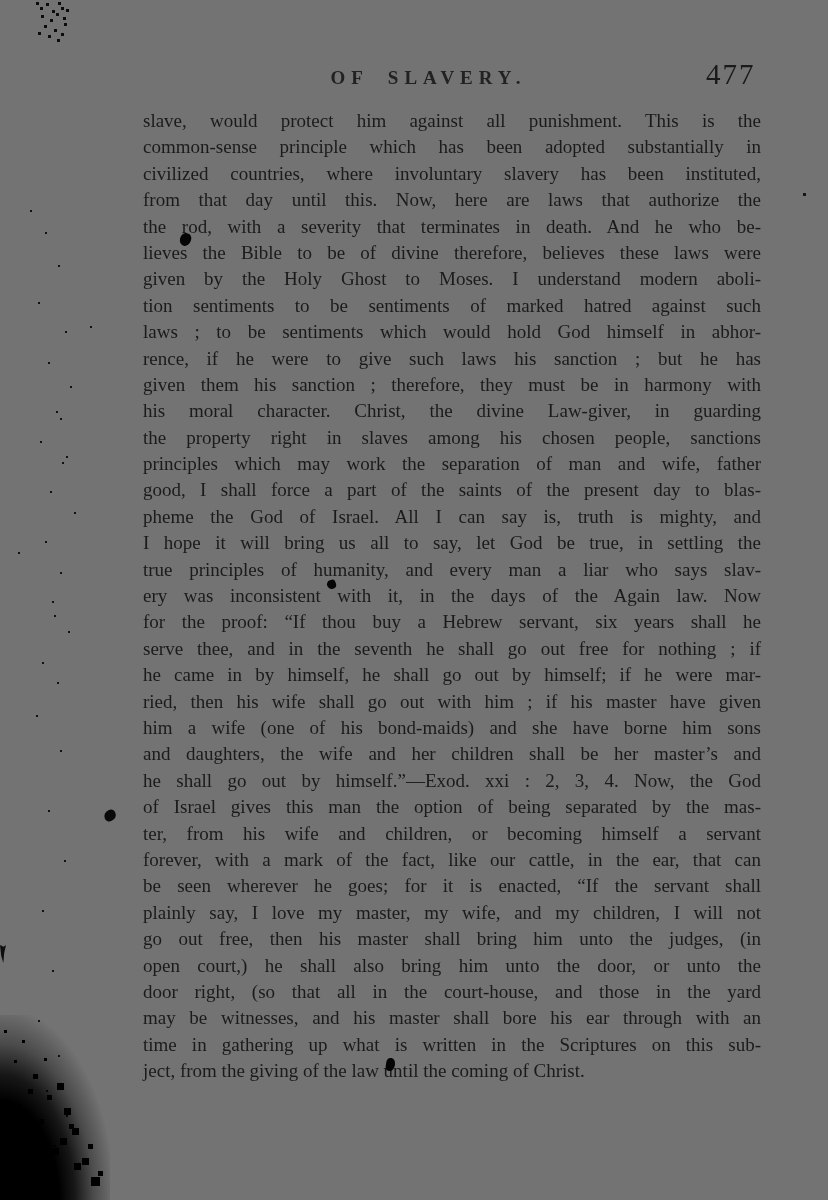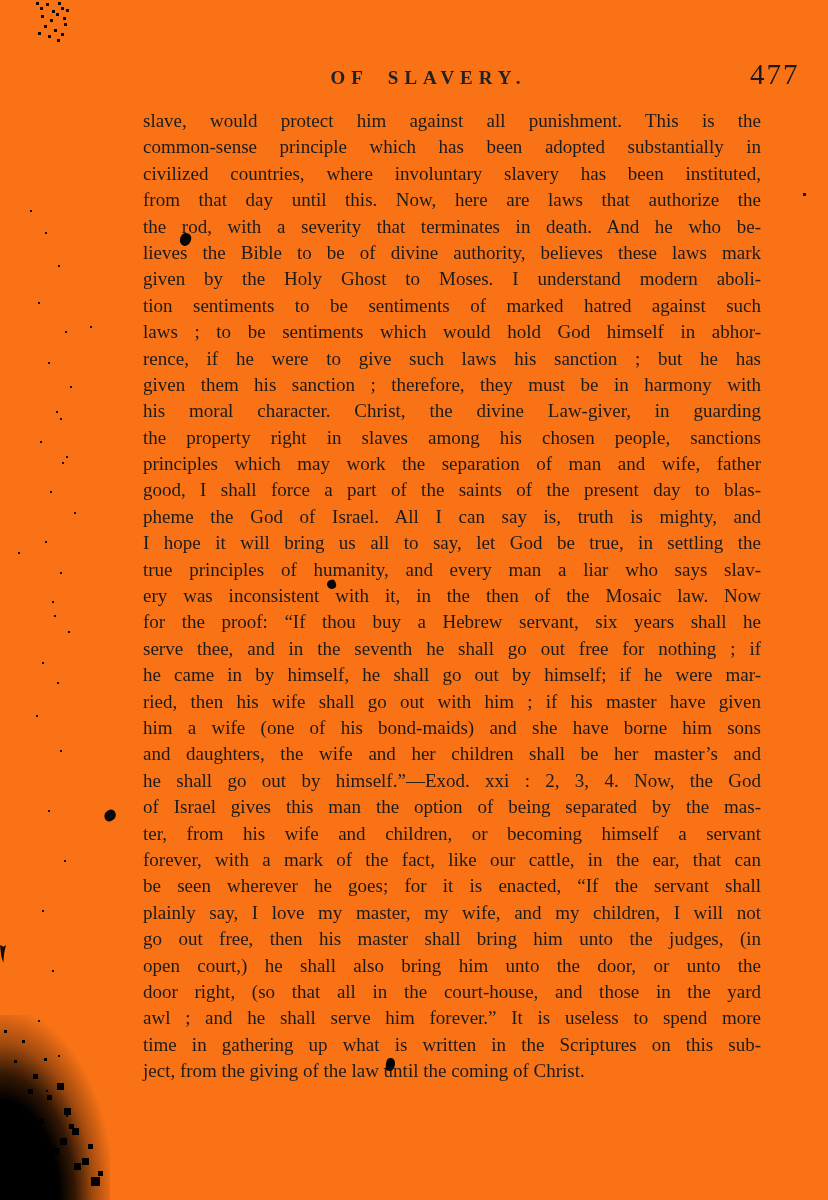--- a/index.html
+++ b/index.html
@@ -3,32 +3,32 @@
 <meta charset="utf-8">
 <style>
   html,body{margin:0;padding:0;}
   body{
     width:828px;height:1200px;
     background:#ffffff;
     font-family:"Liberation Serif","DejaVu Serif",serif;
     position:relative;overflow:hidden;
     color:#1c1c1c;
   }
-  .page{position:absolute;inset:0;background:#f97316;}
+  .page{position:absolute;inset:0;background:#737373;}
 
   .running-title{
     position:absolute;top:67px;left:120px;width:617px;
     text-align:center;
     font-size:19px;font-weight:bold;
     letter-spacing:6px;word-spacing:9px;
     color:#222;
   }
   .page-number{
     position:absolute;top:58px;left:706px;
-    font-size:29px;letter-spacing:2px;color:#1a1a1a;margin-left:44px;
+    font-size:29px;letter-spacing:2px;color:#1a1a1a;
   }
 
   .text-block{
     position:absolute;top:108px;left:143px;width:618px;
     font-size:19px;line-height:26.4px;
     color:#1b1b1b;
     font-family:Liberation Serif, serif;
   }
   .text-line{
     text-align:justify;
@@ -119,50 +119,50 @@
   <div class="running-title">OF SLAVERY.</div>
 
   <div class="page-number">477</div>
 
   <div class="text-block">
       <div class="text-line">slave, would protect him against all punishment.  This is the</div>
       <div class="text-line">common-sense principle which has been adopted substantially in</div>
       <div class="text-line">civilized countries, where involuntary slavery has been instituted,</div>
       <div class="text-line">from that day until this.  Now, here are laws that authorize the</div>
       <div class="text-line">the rod, with a severity that terminates in death.  And he who be-</div>
-      <div class="text-line">lieves the Bible to be of divine authority, believes these laws mark</div>
+      <div class="text-line">lieves the Bible to be of divine therefore, believes these laws were</div>
       <div class="text-line">given by the Holy Ghost to Moses.  I understand modern aboli-</div>
       <div class="text-line">tion sentiments to be sentiments of marked hatred against such</div>
       <div class="text-line">laws ; to be sentiments which would hold God himself in abhor-</div>
       <div class="text-line">rence, if he were to give such laws his sanction ; but he has</div>
       <div class="text-line">given them his sanction ; therefore, they must be in harmony with</div>
       <div class="text-line">his moral character.  Christ, the divine Law-giver, in guarding</div>
       <div class="text-line">the property right in slaves among his chosen people, sanctions</div>
       <div class="text-line">principles which may work the separation of man and wife, father</div>
       <div class="text-line">good, I shall force a part of the saints of the present day to blas-</div>
       <div class="text-line">pheme the God of Israel.  All I can say is, truth is mighty, and</div>
       <div class="text-line">I hope it will bring us all to say, let God be true, in settling the</div>
       <div class="text-line">true principles of humanity, and every man a liar who says slav-</div>
-      <div class="text-line">ery was inconsistent with it, in the then of the Mosaic law.  Now</div>
+      <div class="text-line">ery was inconsistent with it, in the days of the Again law.  Now</div>
       <div class="text-line">for the proof: “If thou buy a Hebrew servant, six years shall he</div>
       <div class="text-line">serve thee, and in the seventh he shall go out free for nothing ; if</div>
       <div class="text-line">he came in by himself, he shall go out by himself; if he were mar-</div>
       <div class="text-line">ried, then his wife shall go out with him ; if his master have given</div>
       <div class="text-line">him a wife (one of his bond-maids) and she have borne him sons</div>
       <div class="text-line">and daughters, the wife and her children shall be her master’s and</div>
       <div class="text-line">he shall go out by himself.”—Exod. xxi : 2, 3, 4.  Now, the God</div>
       <div class="text-line">of Israel gives this man the option of being separated by the mas-</div>
       <div class="text-line">ter, from his wife and children, or becoming himself a servant</div>
       <div class="text-line">forever, with a mark of the fact, like our cattle, in the ear, that can</div>
       <div class="text-line">be seen wherever he goes; for it is enacted, “If the servant shall</div>
       <div class="text-line">plainly say, I love my master, my wife, and my children, I will not</div>
       <div class="text-line">go out free, then his master shall bring him unto the judges, (in</div>
       <div class="text-line">open court,) he shall also bring him unto the door, or unto the</div>
       <div class="text-line">door right, (so that all in the court-house, and those in the yard</div>
-      <div class="text-line">awl ; and he shall serve him forever.”  It is useless to spend more</div>
+      <div class="text-line">may be witnesses, and his master shall bore his ear through with an</div>
       <div class="text-line">time in gathering up what is written in the Scriptures on this sub-</div>
       <div class="text-line">ject, from the giving of the law until the coming of Christ.</div>
     </div>
 
   <div class="artifact speck-top"></div>
   <div class="artifact speck-column"></div>
   <div class="artifact speck-right"></div>
   <div class="artifact margin-mark"></div>
   <div class="artifact edge-tick"></div>
   <div class="artifact ink-blot-1"></div>

